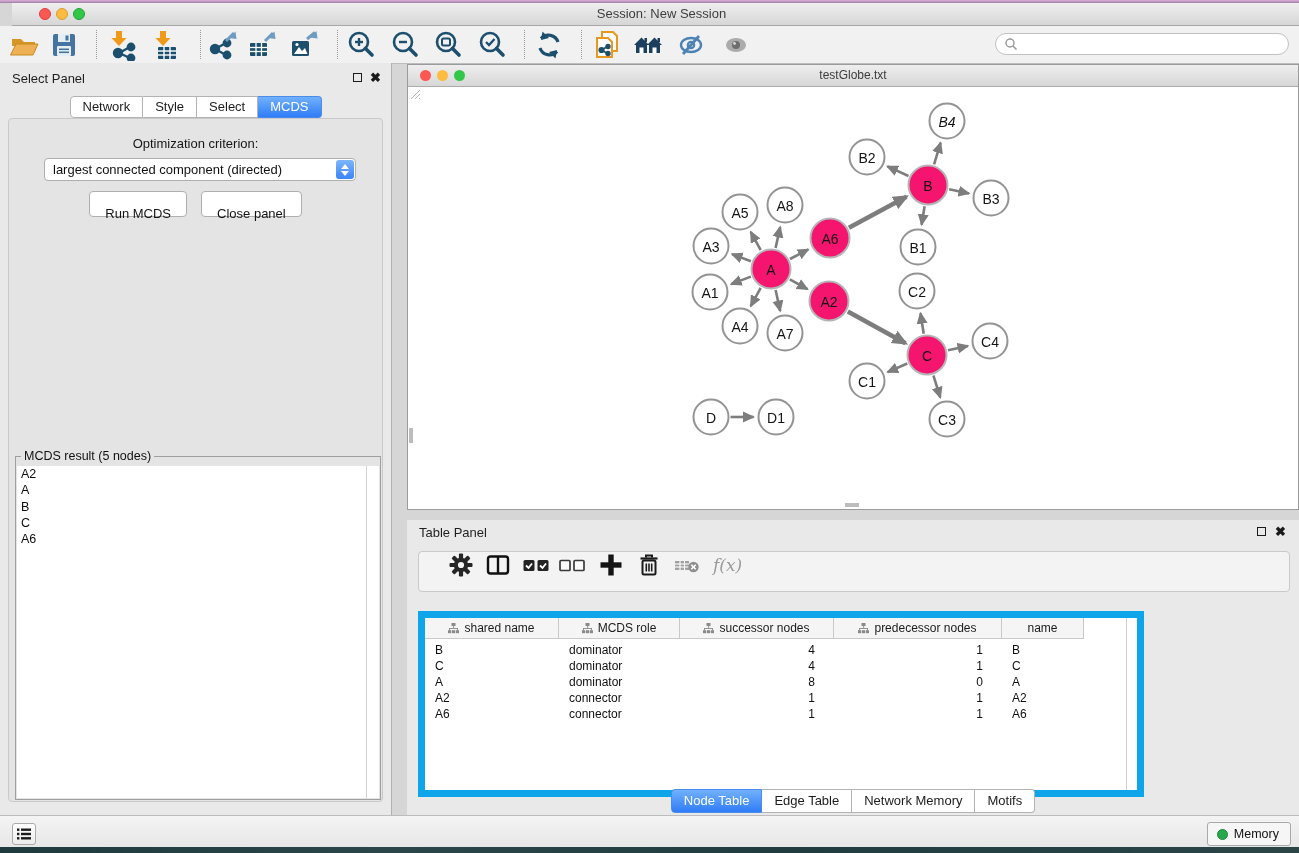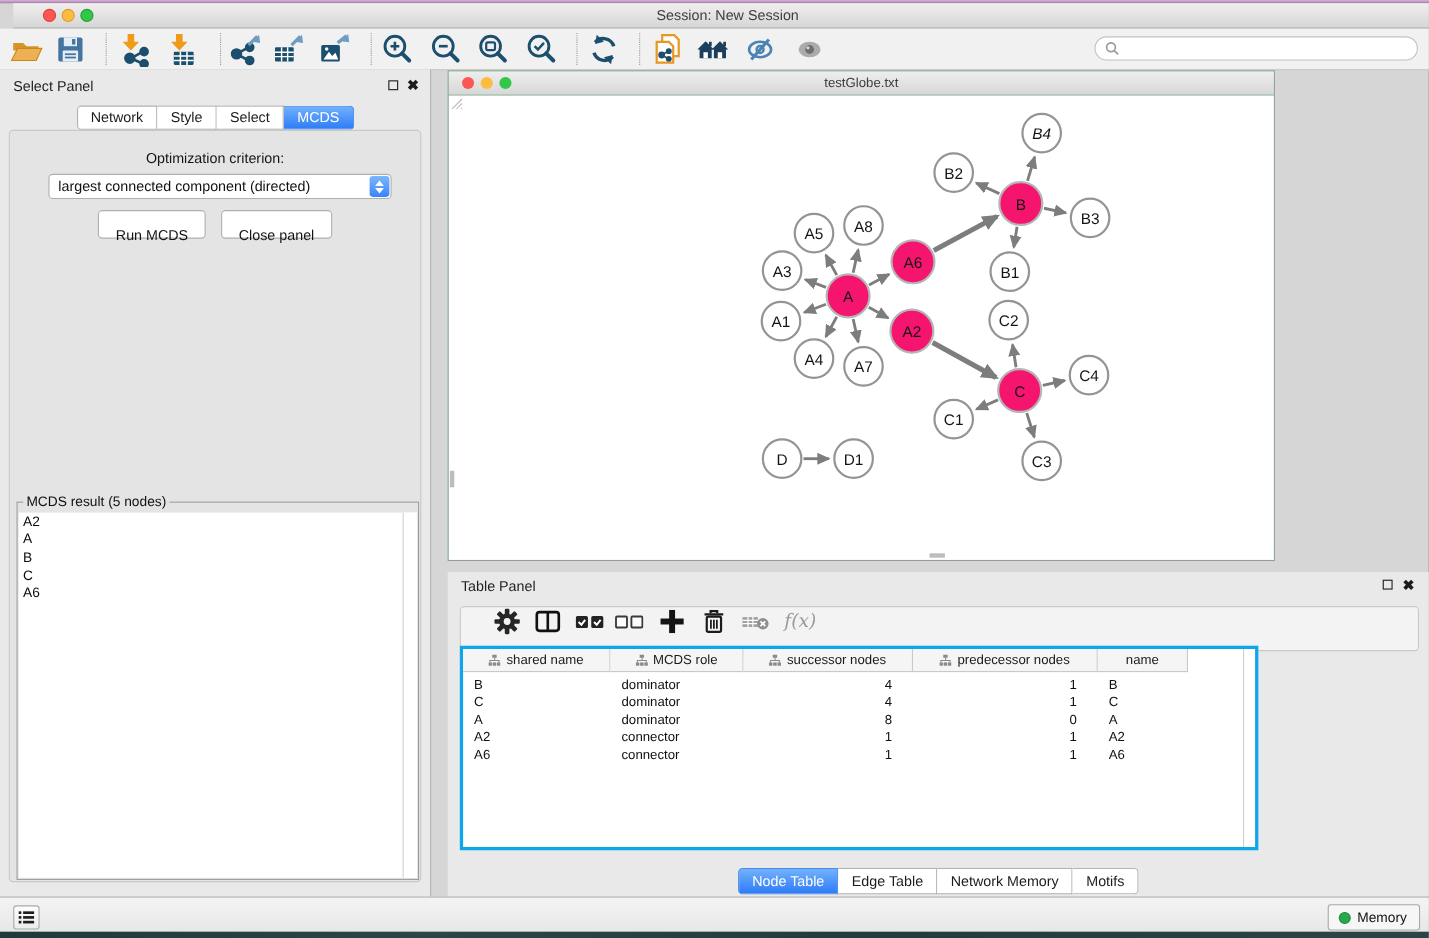--- a/index.html
+++ b/index.html
@@ -58,21 +58,21 @@
   .btn{height:22px;line-height:20px;padding:12px 15px;background:#fff;border:1px solid #afafaf;
        border-radius:4px;font-size:13px;color:#141414;box-sizing:border-box;cursor:default;}
   .fieldset{left:6px;top:337px;width:366px;height:344px;border:1px solid #9f9f9f;box-sizing:border-box;}
   .fs-legend{position:absolute;left:5px;top:-8px;background:#e4e4e4;padding:0 3px;
              font-size:12.5px;color:#111;}
   .listbox{position:absolute;left:1px;right:1px;top:9px;bottom:1px;background:#fff;}
   .list-gutter{position:absolute;right:0;top:0;bottom:0;width:12px;border-left:1px solid #d2d2d2;background:#fff;}
   .list-item{font-size:12.5px;color:#0d0d0d;line-height:16.3px;padding-left:4px;}
 
   
-  .network-window{left:407px;top:64px;width:752px;height:446px;background:#86efac;
+  .network-window{left:407px;top:64px;width:892px;height:446px;background:#eab308;
                   border:1px solid #9b9b9b;box-sizing:border-box;}
   .nw-titlebar{left:0;top:0;width:100%;height:22px;background:linear-gradient(#eee,#d7d7d7);
                border-bottom:1px solid #ababab;box-sizing:border-box;}
   .tl2{width:11px;height:11px;border-radius:50%;top:5px;}
   .nw-title{left:0;top:0;width:100%;height:21px;line-height:21px;text-align:center;
             font-size:12px;color:#3c3c3c;}
   .net-canvas{left:0;top:22px;right:0;bottom:0;background:#fff;}
   .net-canvas svg{position:absolute;left:0;top:0;}
   .gnode{position:absolute;width:37px;height:37px;border-radius:50%;background:#fff;
          border:2px solid #949494;box-sizing:border-box;display:flex;align-items:center;
@@ -81,22 +81,22 @@
   .nw-vthumb{left:1px;top:341px;width:4px;height:15px;background:#bdbdbd;}
   .nw-hthumb{left:437px;bottom:2px;width:14px;height:4px;background:#bdbdbd;}
   .grip{right:1px;bottom:1px;}
 
   
   .table-panel{left:407px;top:520px;width:892px;height:295px;background:#e9e9e9;}
   .tp-toolbar{left:11px;top:31px;width:872px;height:41px;background:#f3f3f3;
               border:1px solid #c9c9c9;border-radius:4px;box-sizing:border-box;}
   .tpi{position:absolute;top:0;width:26px;height:26px;transform:translateX(-50%);cursor:default;margin-left:12px;}
   .fx{font-family:"DejaVu Serif",serif;font-style:italic;font-size:17px;color:#9a9a9a;line-height:26px;}
-  .tp-table{left:11px;top:67px;width:726px;height:186px;background:#fff;
-            border:3px solid #0ea5e9;box-sizing:border-box;overflow:hidden;}
+  .tp-table{left:11px;top:91px;width:726px;height:186px;background:#fff;
+            border:7px solid #0ea5e9;box-sizing:border-box;overflow:hidden;}
   .thead{display:flex;height:21px;}
   .th{box-sizing:border-box;height:21px;background:#f5f5f5;border-right:1px solid #c9c9c9;
       border-bottom:1px solid #c9c9c9;display:flex;align-items:center;justify-content:center;
       gap:5px;font-size:12px;color:#1a1a1a;cursor:default;}
   .trow{display:flex;height:16px;align-items:center;}
   .td{box-sizing:border-box;font-size:12px;color:#101010;white-space:nowrap;overflow:hidden;}
   .td.l{padding-left:10px;text-align:left;}
   .td.r{padding-right:19px;text-align:right;}
   .tbl-gutter{position:absolute;right:0;top:0;bottom:0;width:10px;border-left:1px solid #cfcfcf;background:#fff;}
   .tp-tabs{left:0;top:269px;width:100%;display:flex;justify-content:center;}

